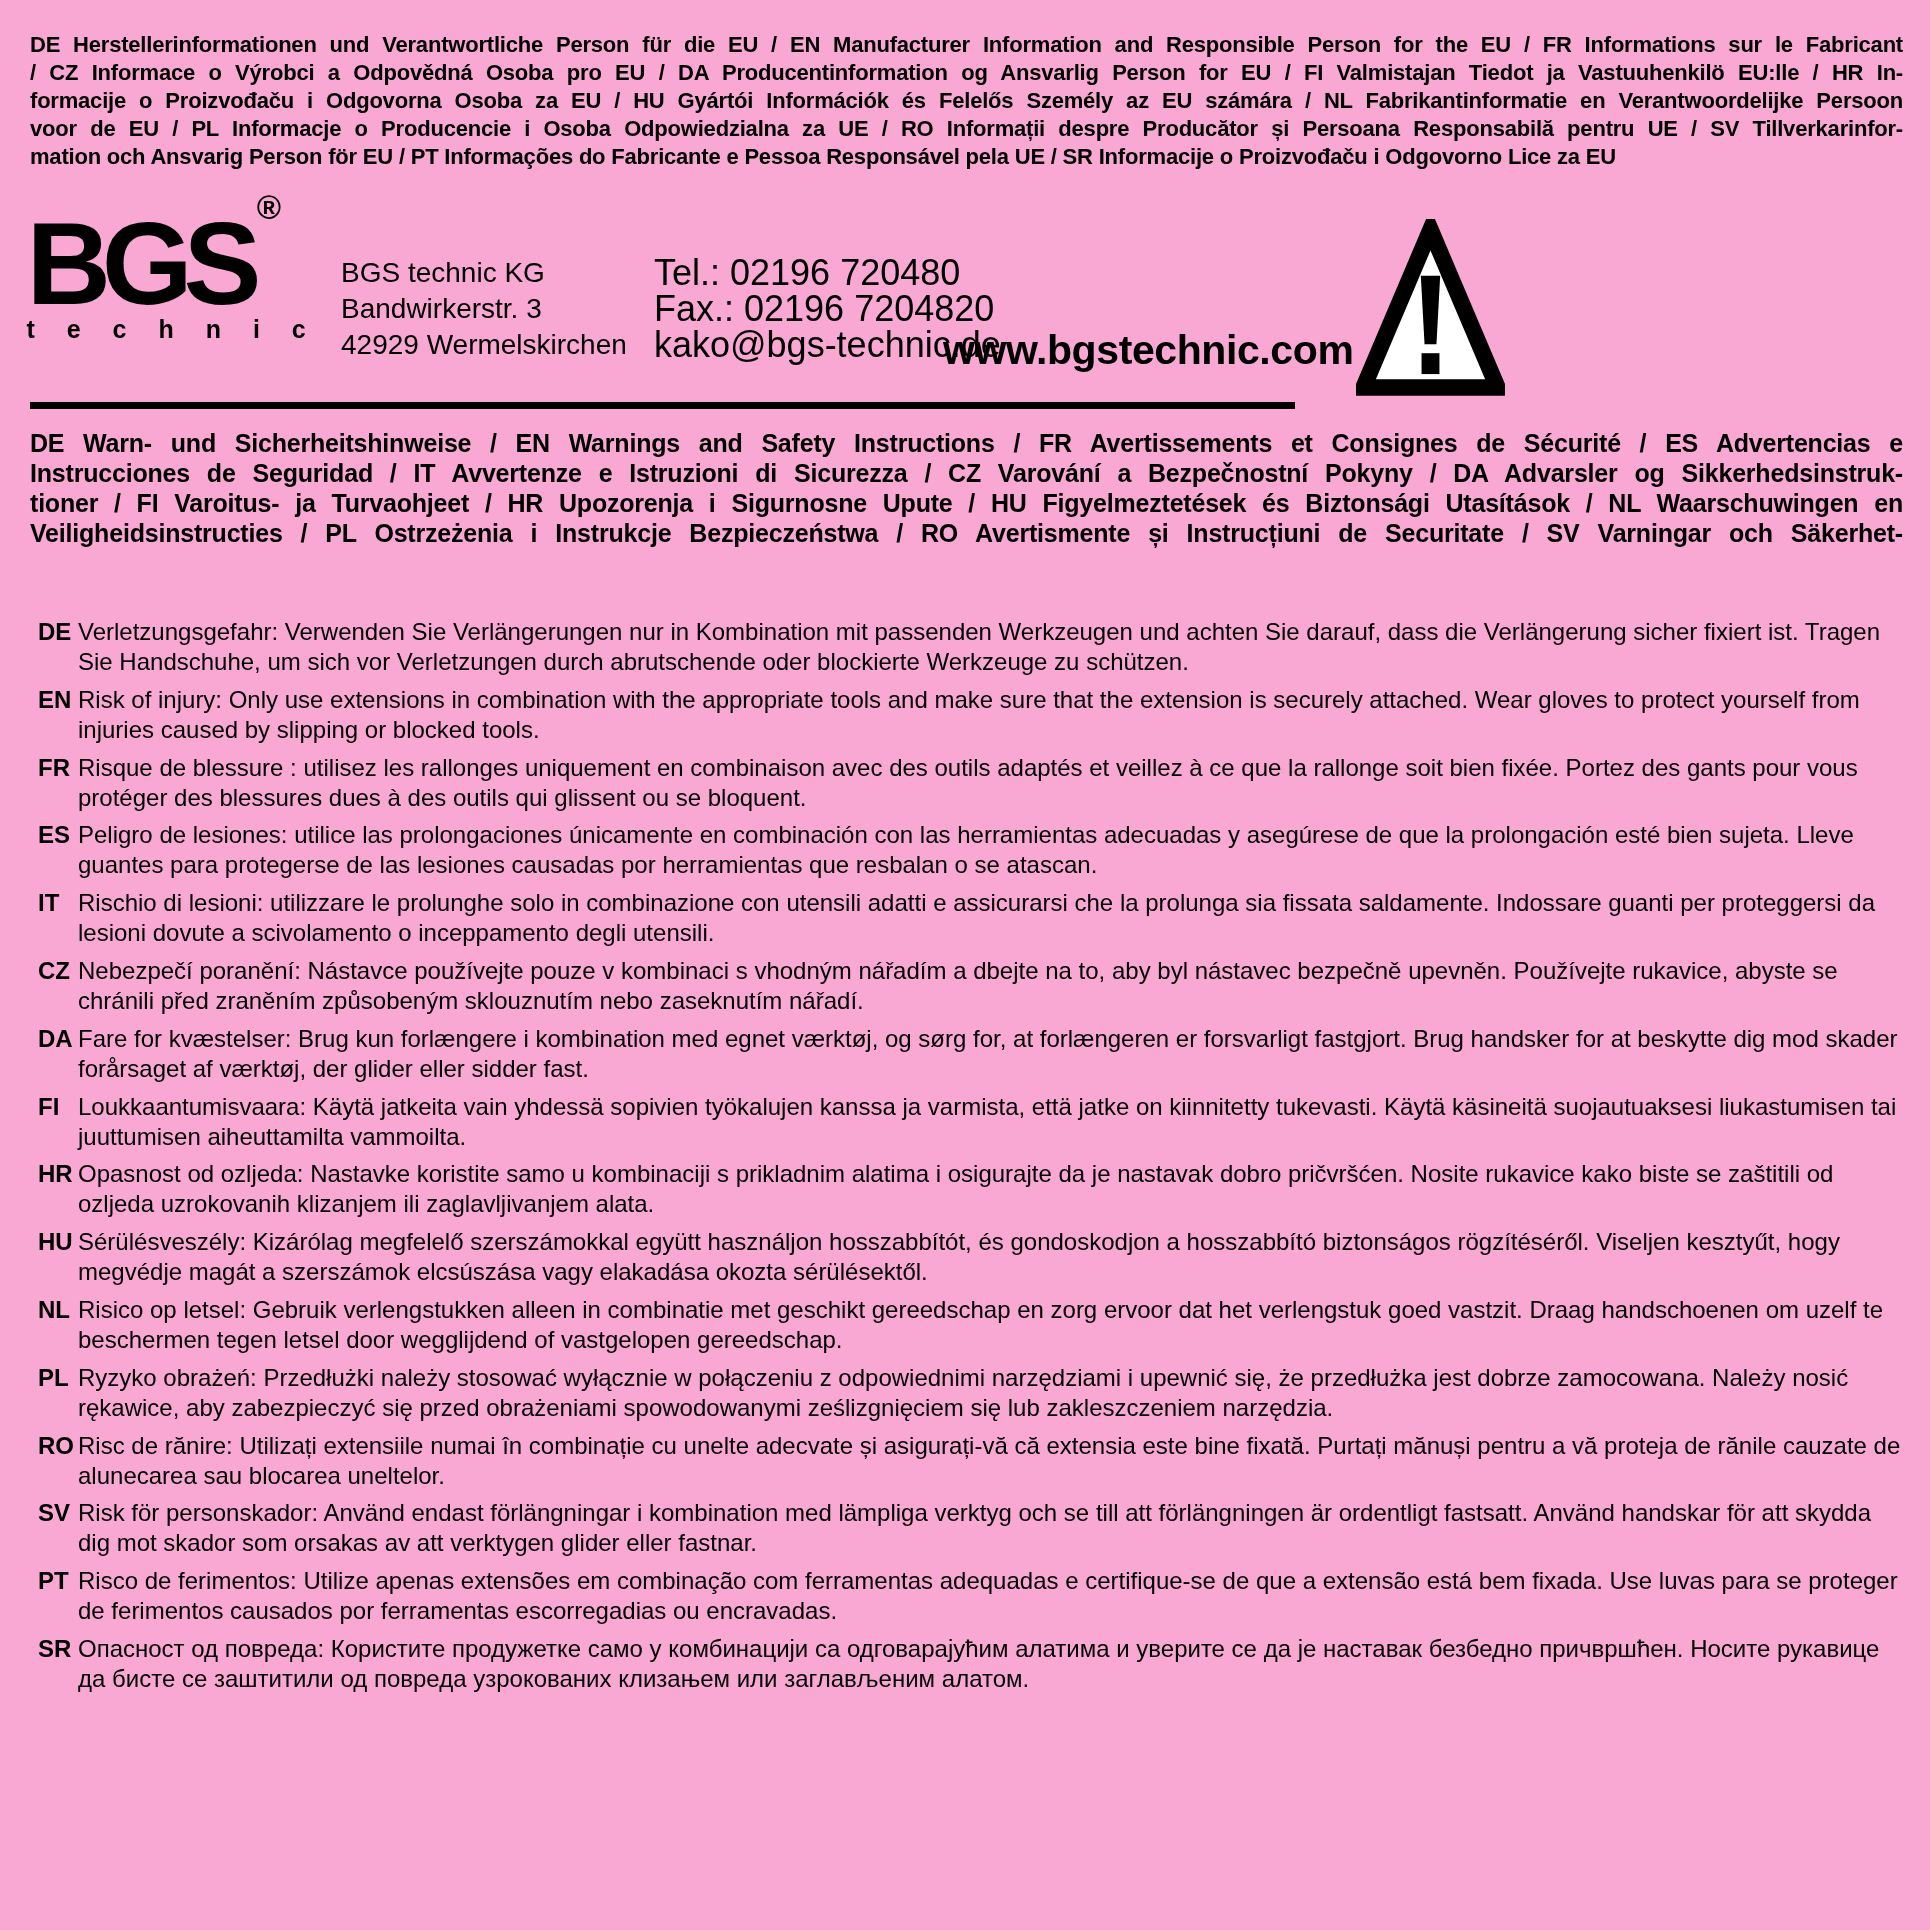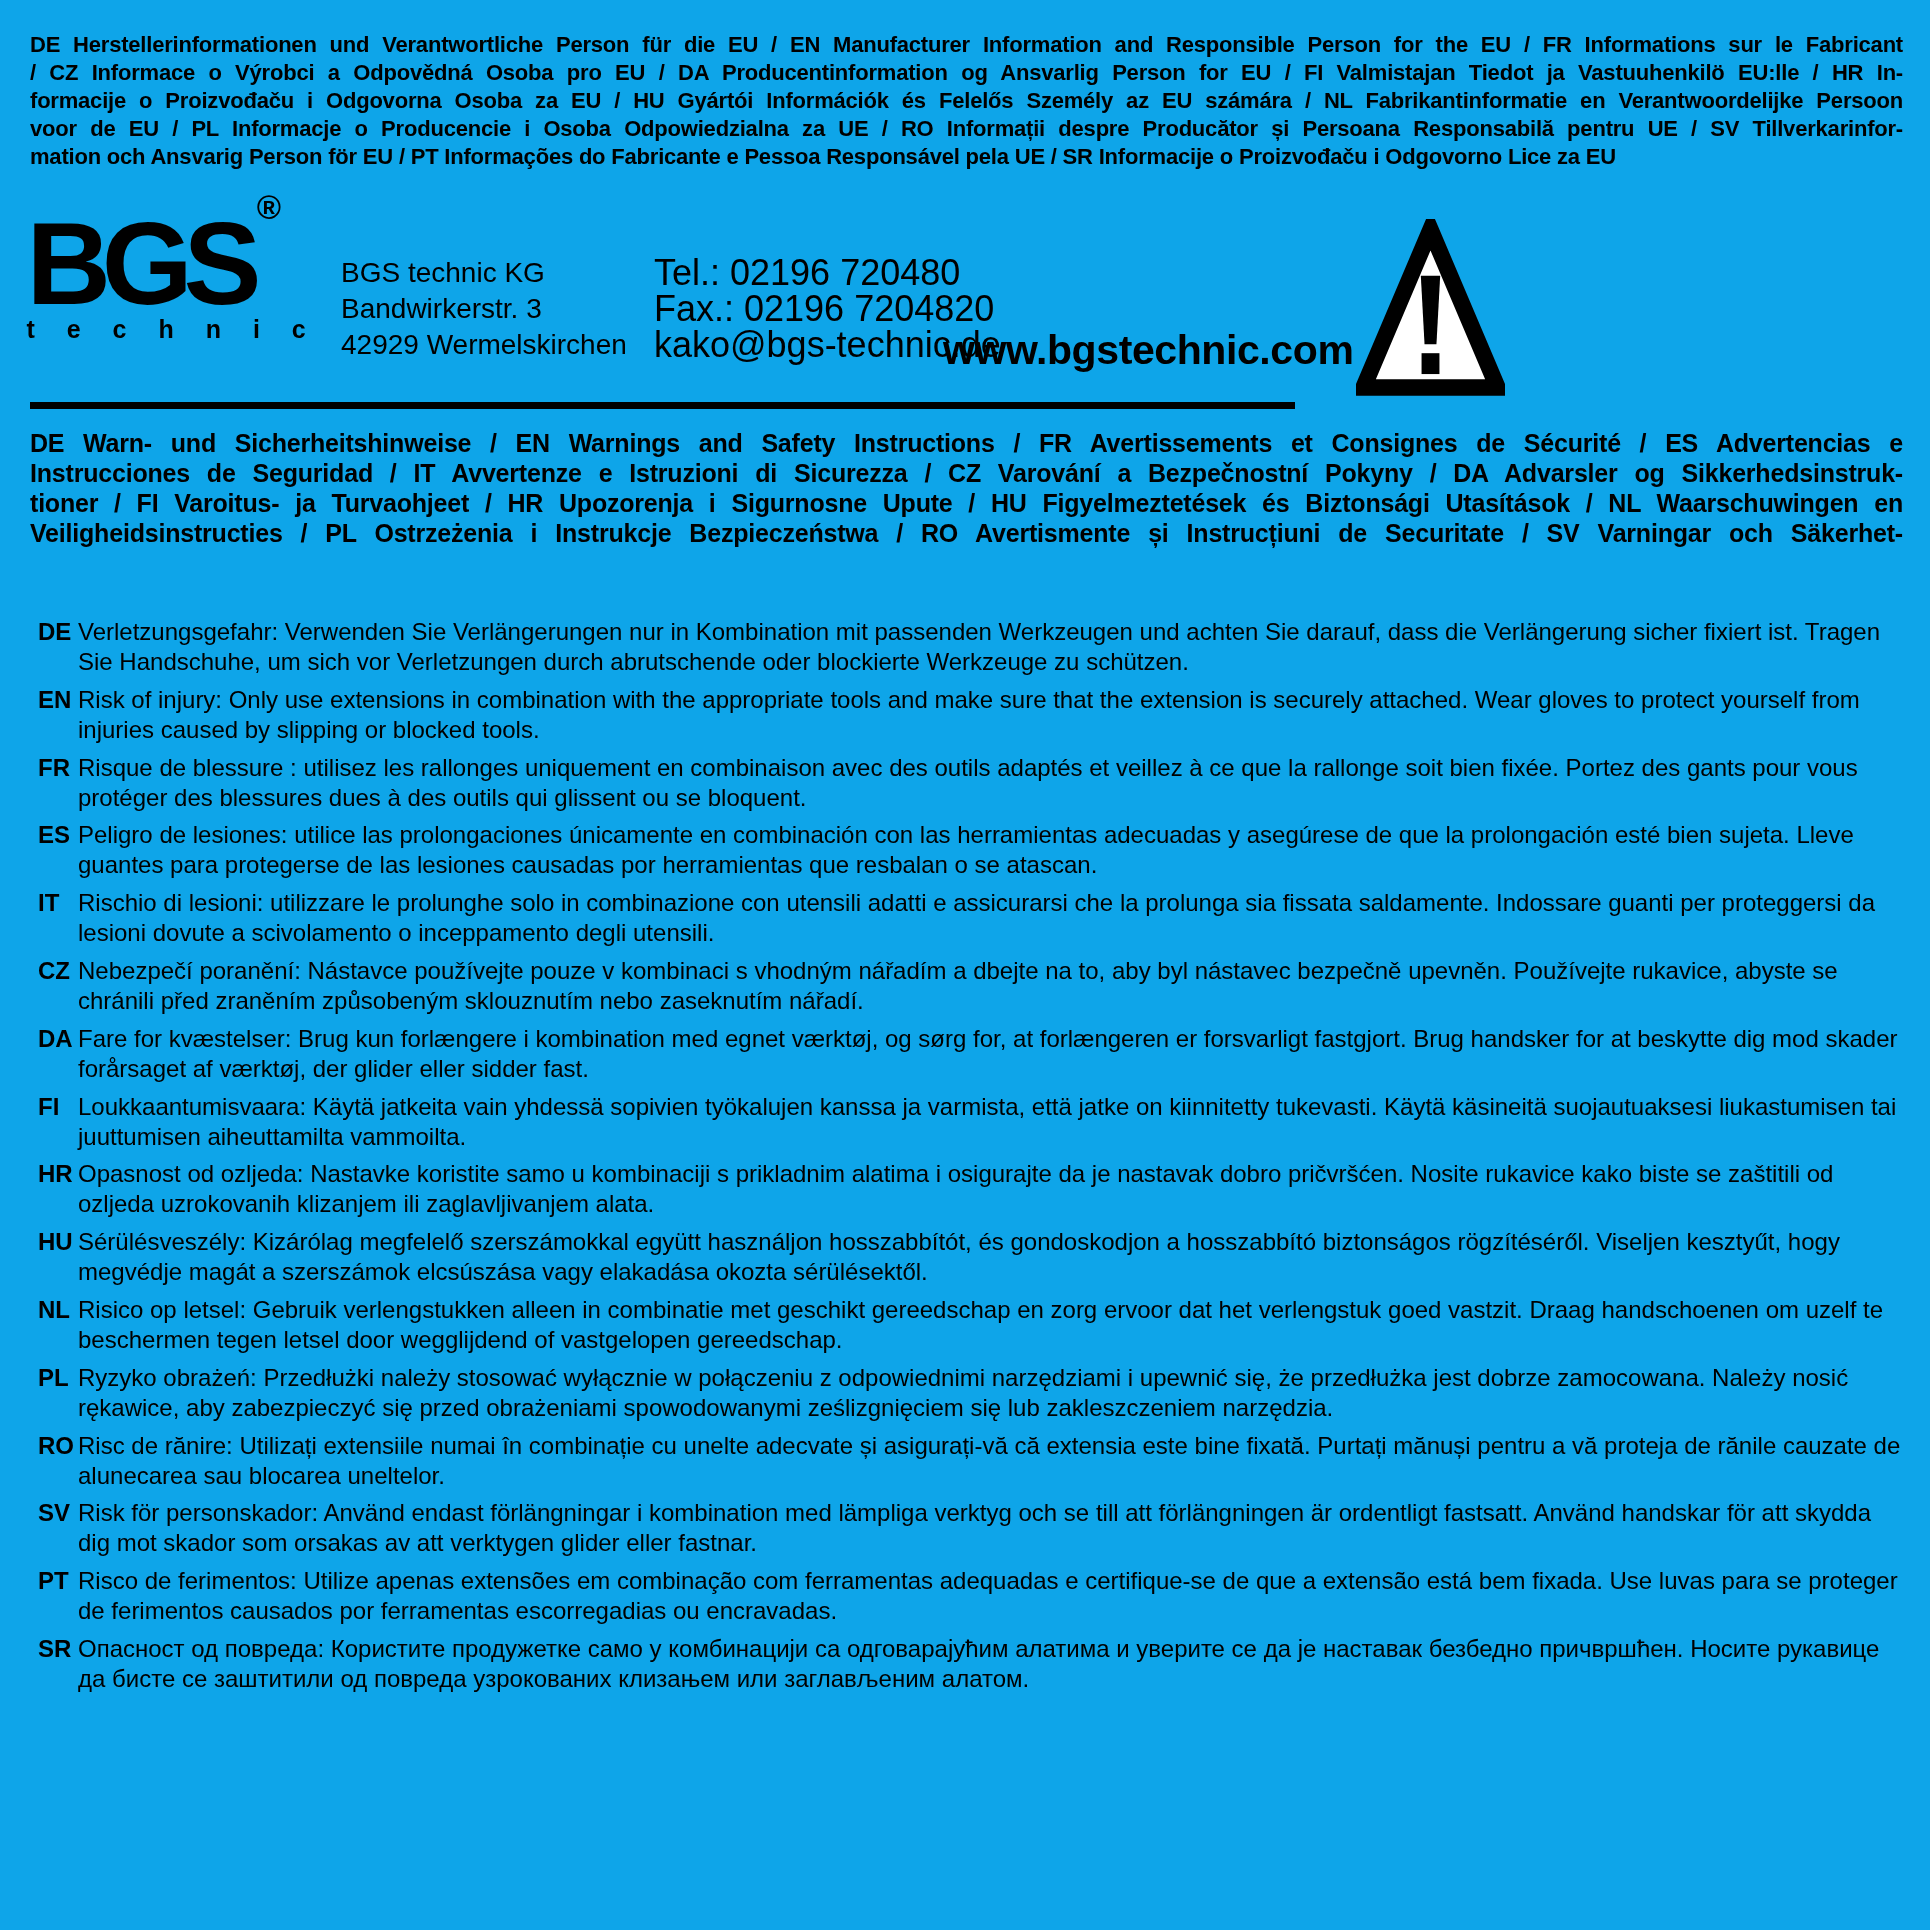--- a/index.html
+++ b/index.html
@@ -1,17 +1,17 @@
 <!DOCTYPE html>
 <html style="font-size:12.5px"><head>
 <meta charset="utf-8">
 <style>
   html,body{margin:0;padding:0;background:#fff;}
   .page{
-    position:relative;width:1930px;height:1930px;background:#0ea5e9;
+    position:relative;width:1930px;height:1930px;background:#f9a8d4;
     font-family:"Liberation Sans","DejaVu Sans",sans-serif;color:#000;overflow:hidden;
   }
   
   .mfr-heading{
     position:absolute;left:30px;top:31px;width:1873px;
     font-weight:bold;font-size:22px;line-height:28px;letter-spacing:-0.2px;
   }
   .warn-heading{
     position:absolute;left:30px;top:428px;width:1873px;
     font-weight:bold;font-size:25px;line-height:30px;letter-spacing:-0.2px;

